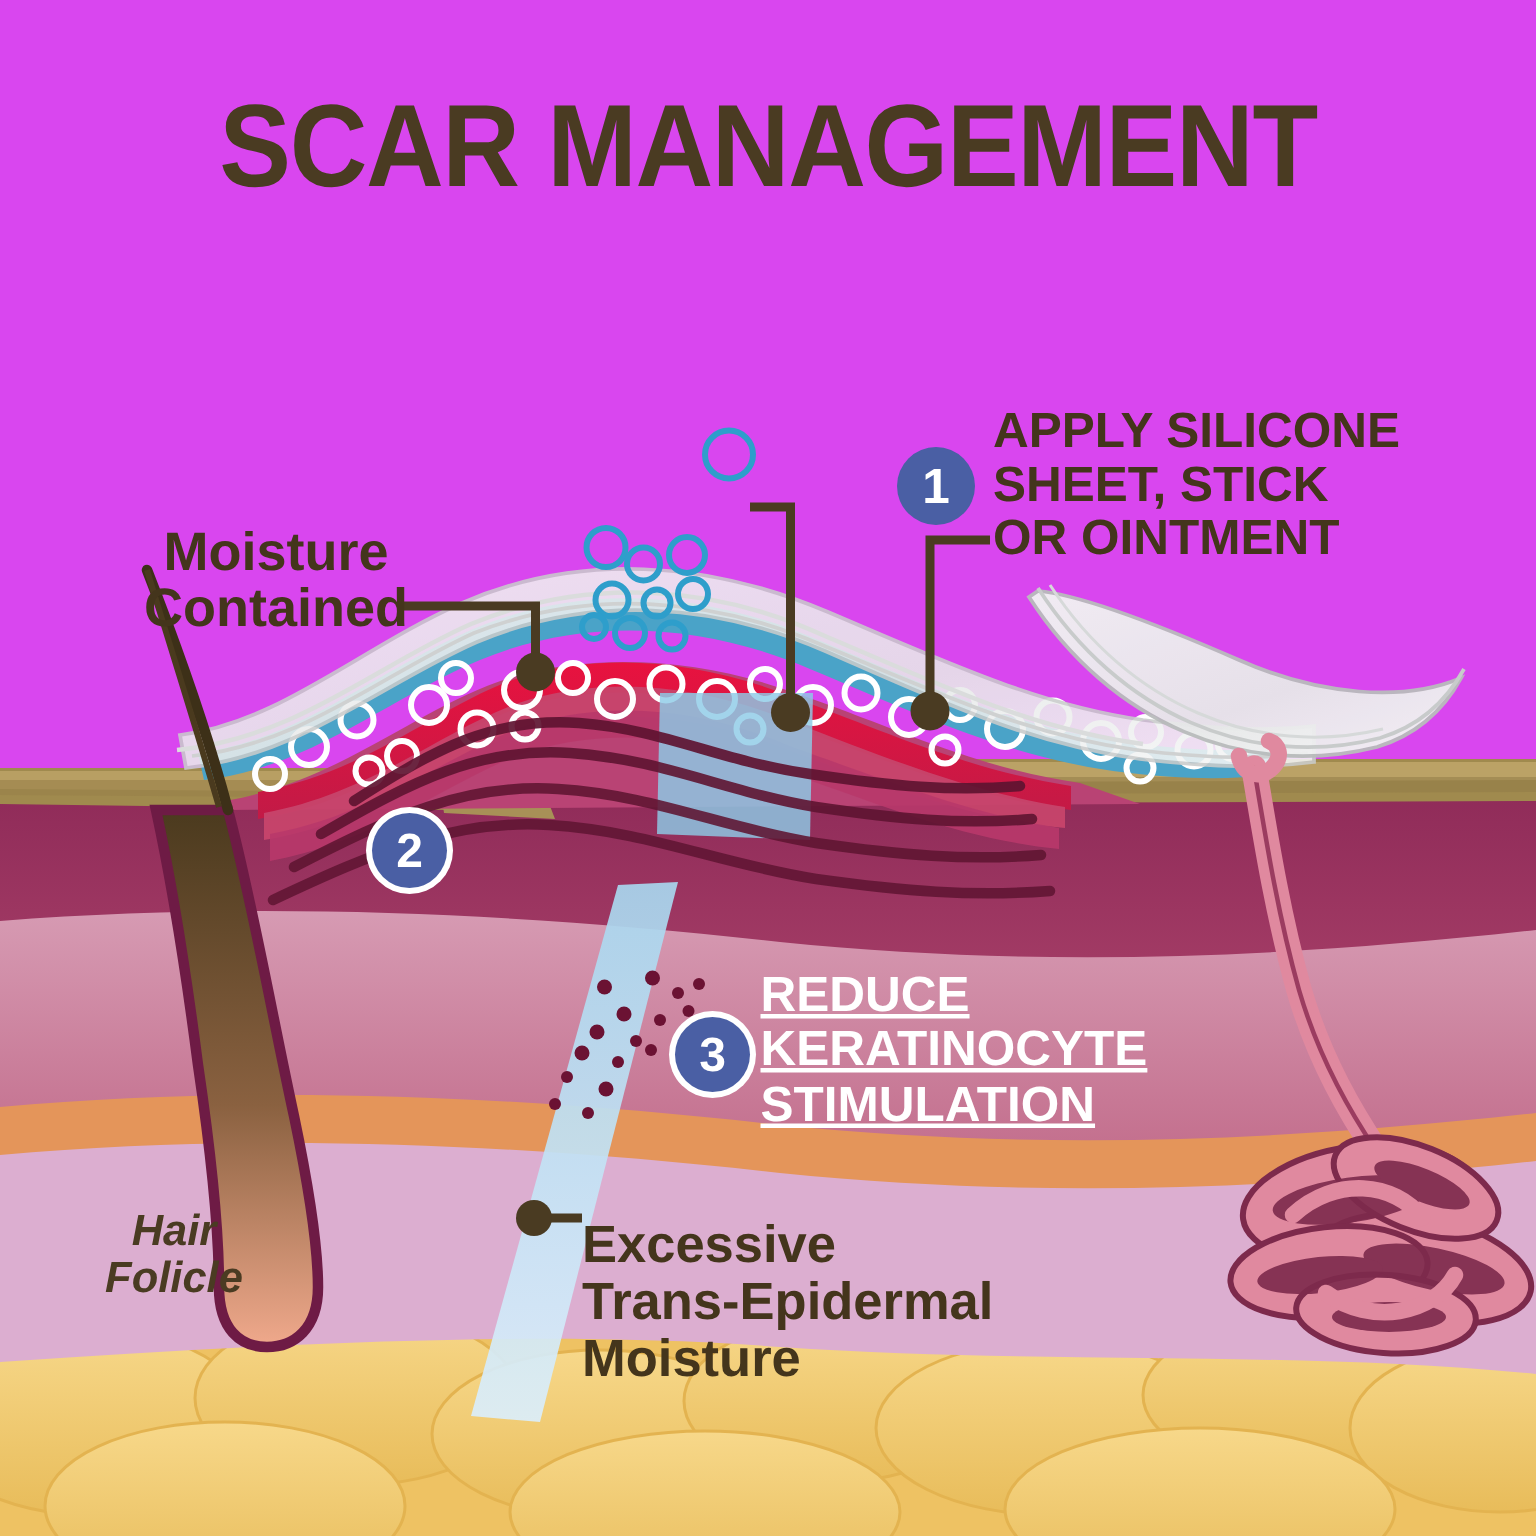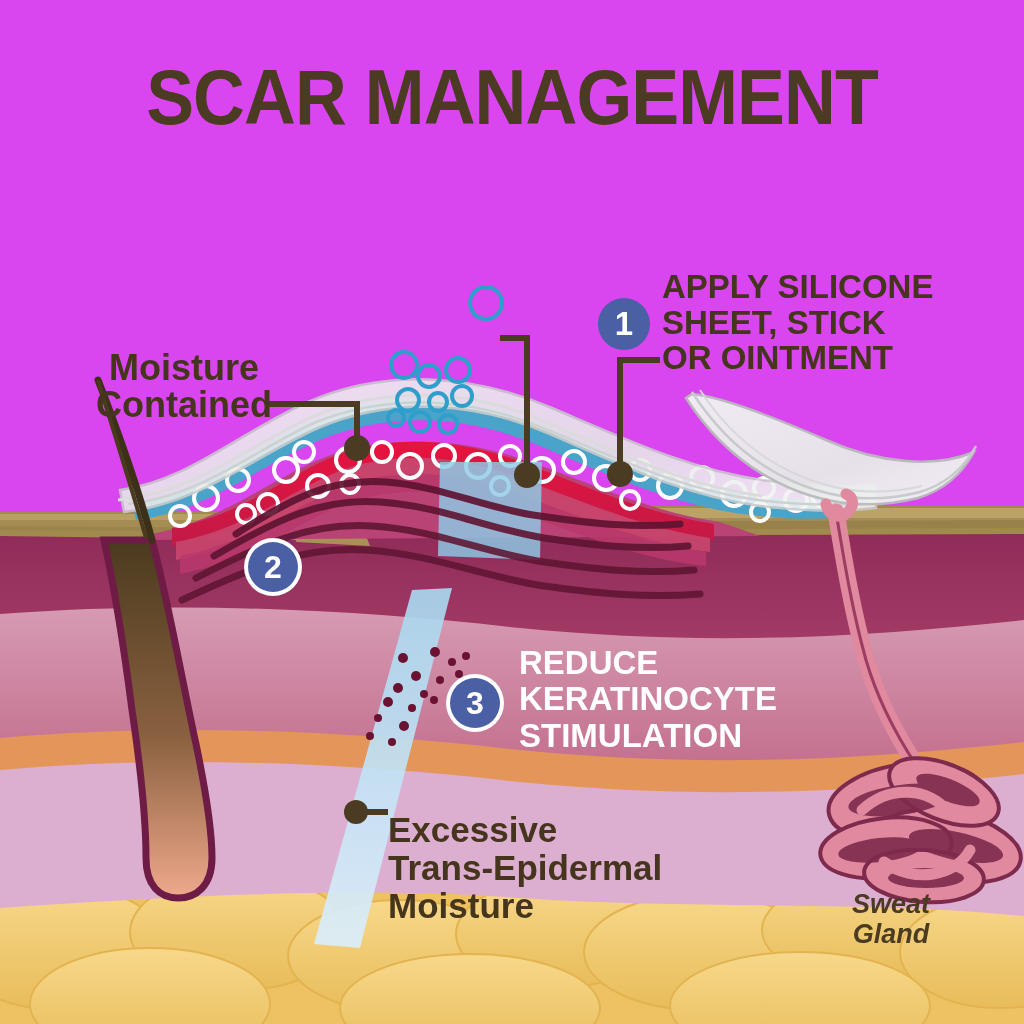--- a/index.html
+++ b/index.html
@@ -71,24 +71,25 @@
     font-size: 33px;
     line-height: 1.08;
   }
   #lbl-step2 {
     left: 305px; top: 546px;
     font-size: 35px;
     color: #ffffff;
     white-space: nowrap;
   }
   #lbl-step3 {
-    left: 519px; top: 645px;
+    left: 507px; top: 645px;
     font-size: 33px;
     color: #ffffff;
     line-height: 1.1;
+    text-decoration: underline;
   }
   #lbl-tewl {
     left: 388px; top: 791px;
     width: 380px;
     font-size: 35px;
     line-height: 1.08;
     color: #44351c;
     margin-top: 20px;
   }
   #lbl-hair {
@@ -406,17 +407,17 @@
   <div class="badge badge-ring" id="badge-3">3</div>
 
   <div class="lbl lbl-white" id="lbl-step3">REDUCE
 KERATINOCYTE
 STIMULATION</div>
 
   <div class="lbl lbl-brown" id="lbl-tewl">Excessive
 Trans-Epidermal
 Moisture</div>
 
-
-  <div class="lbl lbl-italic" id="lbl-sweat">Sweat
-Gland</div>
+  <div class="lbl lbl-italic" id="lbl-hair">Hair
+Folicle</div>
+
 
 </div>
 
 </body></html>

